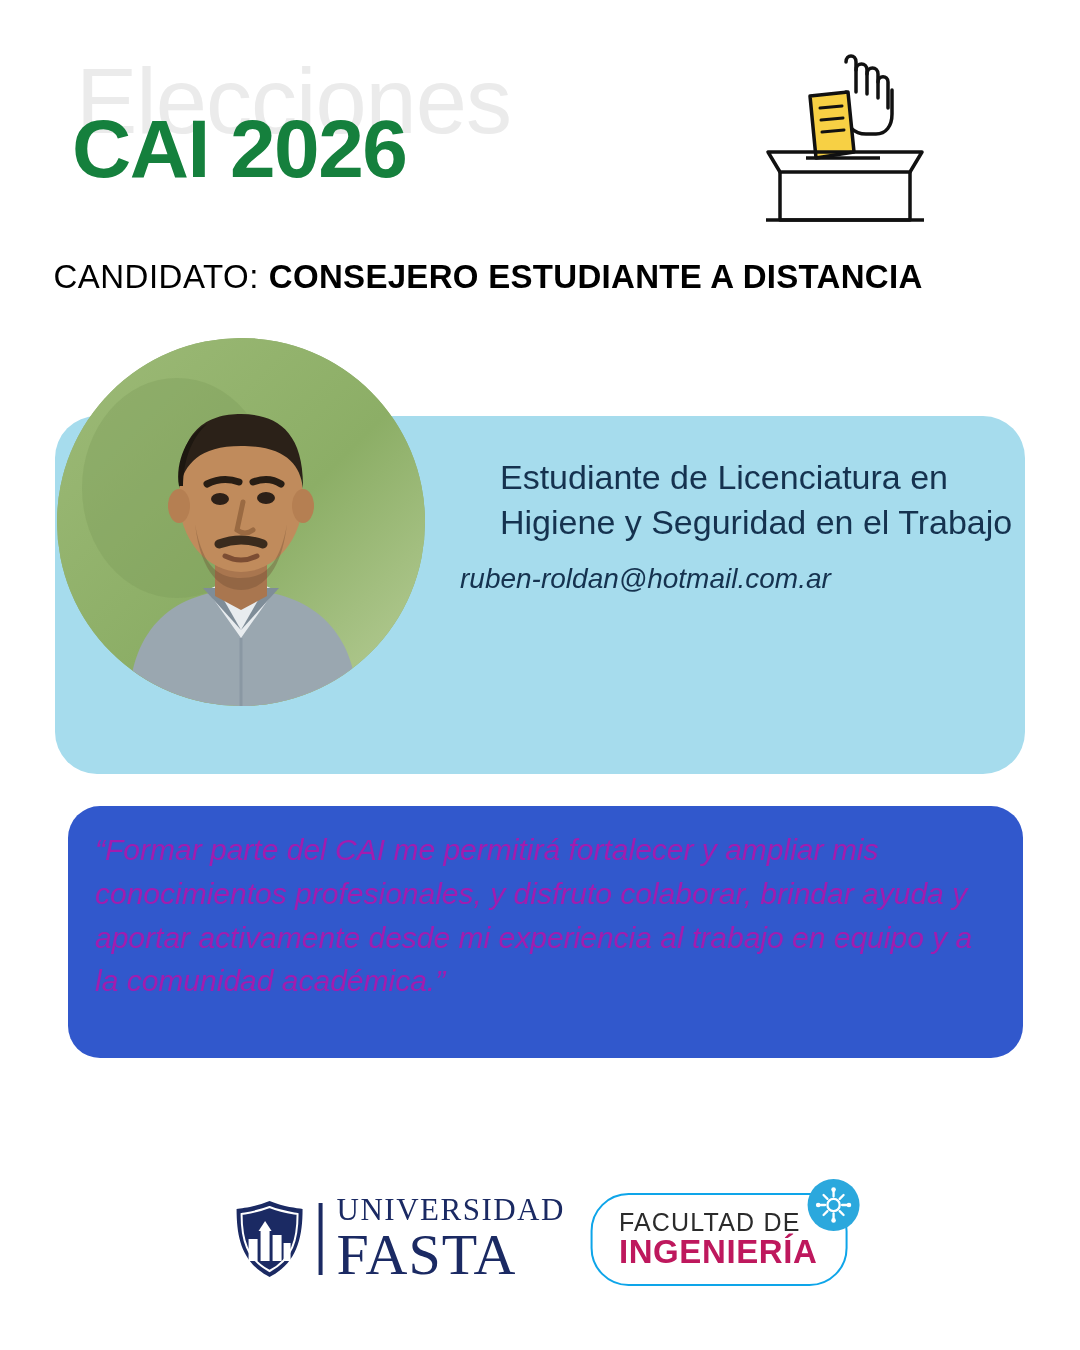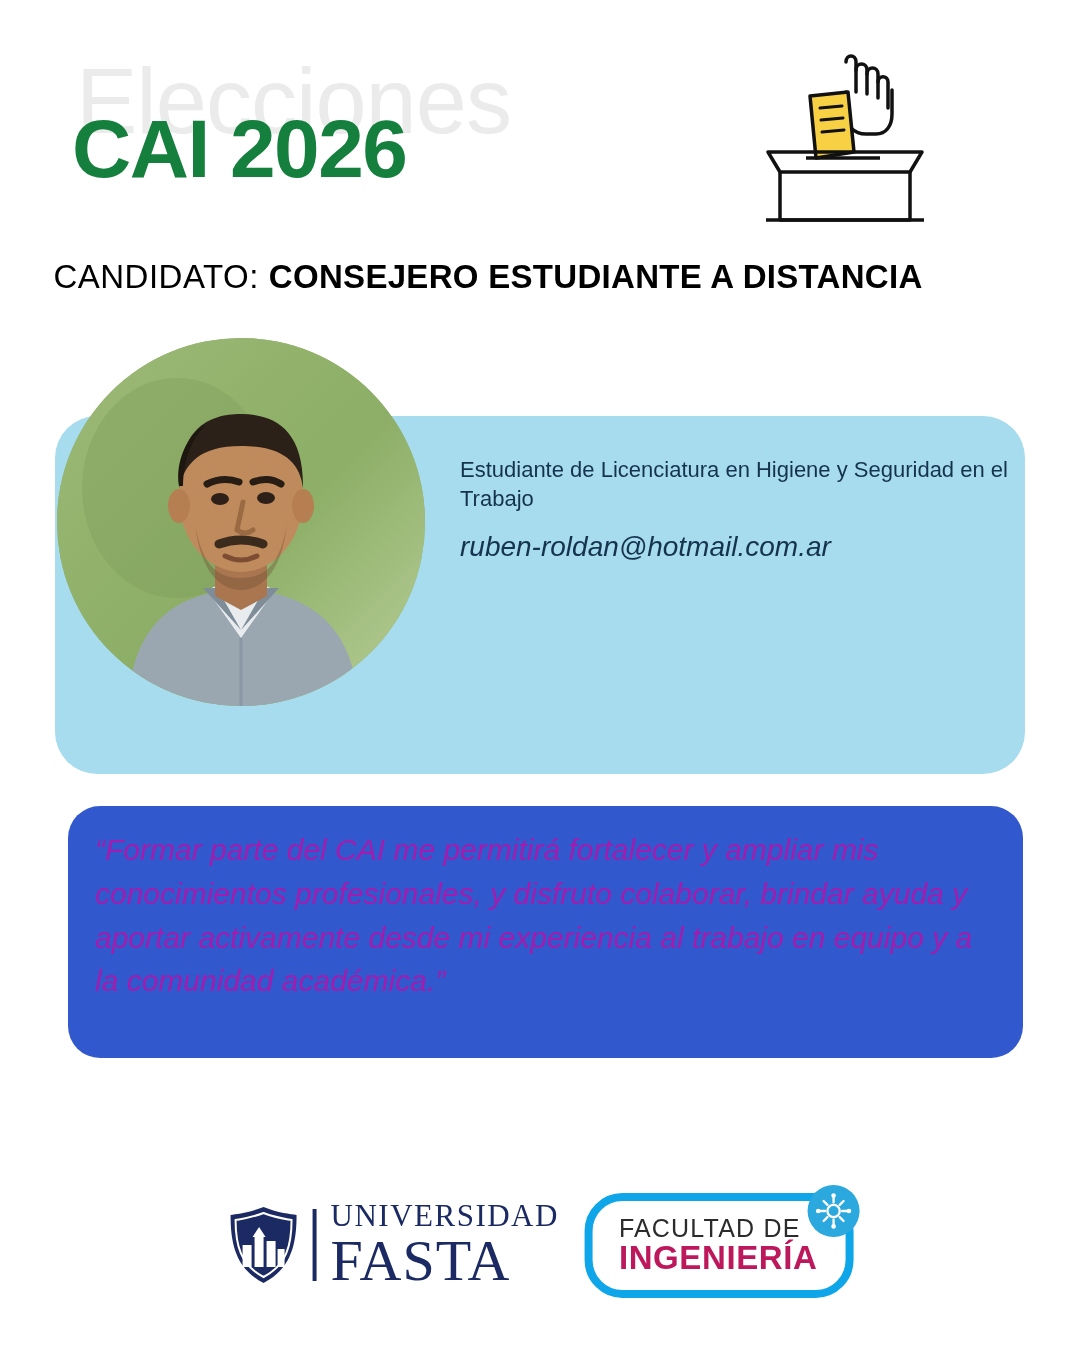--- a/index.html
+++ b/index.html
@@ -98,25 +98,26 @@
     width: 560px;
   }
   .cand-name {
     font-size: 40px;
     font-weight: bold;
     color: #15324f;
     line-height: 1.15;
     margin-bottom: 16px;
   }
   .cand-degree {
-    font-size: 22px;
+    font-size: 34px;
     font-weight: 400;
     color: #15324f;
     line-height: 1.32;
     margin-bottom: 18px;
+    margin-left: 40px;
   }
   .cand-email {
     font-size: 28px;
     font-style: italic;
     color: #15324f;
   }
 
   
   .quote-box {
     position: absolute;
@@ -184,21 +185,21 @@
     font-weight: normal;
     letter-spacing: 1px;
     color: #1b2a63;
     display: block;
     margin-top: 1px;
   }
 
   .fi-badge {
     position: relative;
     margin-left: 26px;
-    border: 8px solid #0ea5e9;
+    border: 2px solid #0ea5e9;
     border-radius: 38px;
     padding: 14px 28px 14px 26px;
     background: #ffffff;
     display: flex;
     align-items: center;
   }
   .fi-words { line-height: 1.05; }
   .fi-words .fac {
     display: block;
     font-size: 25px;

